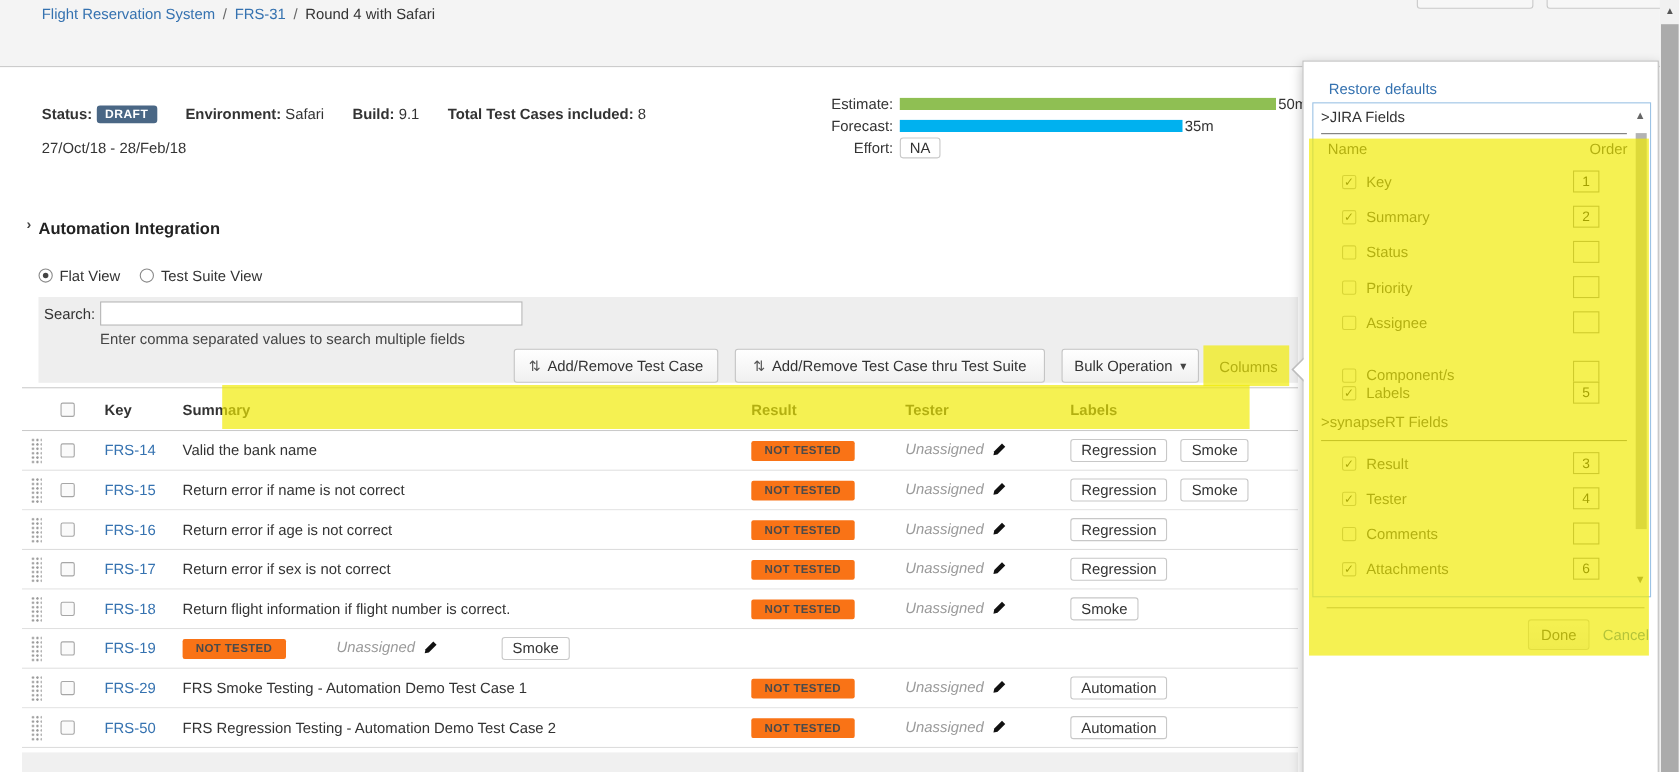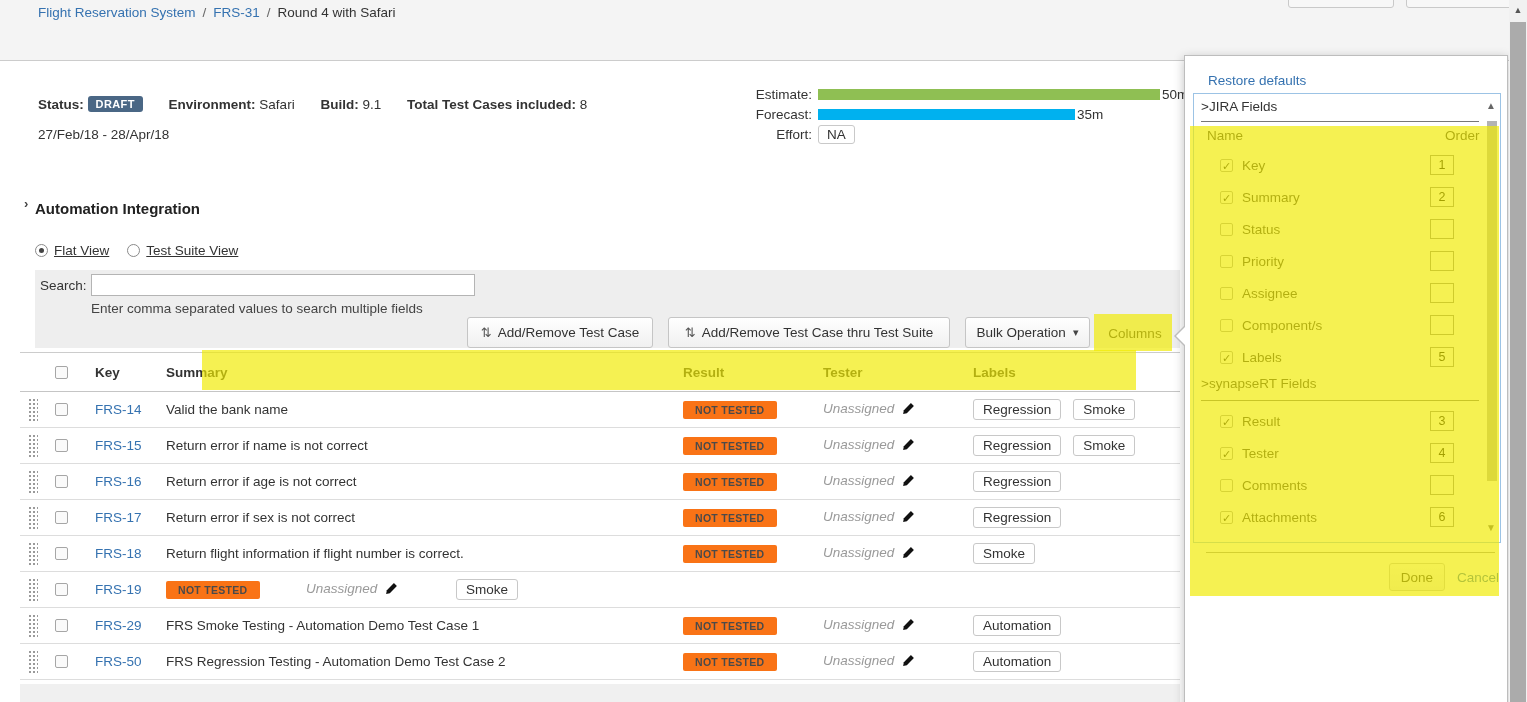--- a/index.html
+++ b/index.html
@@ -33,21 +33,21 @@
   .effort-box { display:inline-block; border:1px solid #c9c9c9; border-radius:3px; background:#fff; padding:1px 8px; }
 
   
   .section-title { position:absolute; left:35px; top:200px; font-size:15px; font-weight:bold; color:#222; }
   .chevron { position:absolute; left:24px; top:196px; font-size:13px; color:#444; font-weight:bold; }
 
   
   .viewtoggle { position:absolute; left:35px; top:243px; display:flex; align-items:center; }
   .radio { width:13px; height:13px; border:1px solid #8a8a8a; border-radius:50%; background:#fff; margin-right:6px; position:relative; }
   .radio.checked::after { content:""; position:absolute; left:3px; top:3px; width:5px; height:5px; border-radius:50%; background:#444; }
-  .viewtoggle .rlabel { margin-right:18px;text-decoration:underline; }
+  .viewtoggle .rlabel { margin-right:18px; }
 
   
   .searchpanel { position:absolute; left:35px; top:270px; width:1145px; height:78px; background:#eeeeee; }
   .search-label { position:absolute; left:5px; top:8px; }
   .search-input { position:absolute; left:56px; top:4px; width:384px; height:22px; border:1px solid #b4b4b4; background:#fff; font-family:"Liberation Sans",sans-serif; font-size:13px; padding:0 5px; }
   .search-hint { position:absolute; left:56px; top:31px; color:#444; }
 
   .btn { position:absolute; top:47px; height:31px; border:1px solid #c5c5c5; border-radius:3px; background:linear-gradient(#ffffff,#f0f0f0); color:#333; display:flex; align-items:center; justify-content:center; cursor:pointer; white-space:nowrap; }
   .btn .updown { color:#555; margin-right:6px; font-size:13px; }
   .caret { margin-left:7px; font-size:11px; color:#444; }
@@ -120,21 +120,21 @@
   <div class="statusrow">
     <span class="seg"><span class="bold">Status:</span>
       <span class="badge-draft">DRAFT</span></span>
     <span class="seg"><span class="bold">Environment:</span>
       <span>Safari</span></span>
     <span class="seg"><span class="bold">Build:</span>
       <span>9.1</span></span>
     <span class="seg"><span class="bold">Total Test Cases included:</span>
       <span>8</span></span>
   </div>
-  <div class="dates">27/Feb/18 - 28/Apr/18</div>
+  <div class="dates">27/Oct/18 - 28/Feb/18</div>
 
   <div class="est-block">
     <div class="est-row">
       <span class="est-label">Estimate:</span>
       <span class="bar bar-est"></span>
       <span class="est-val">50m</span>
     </div>
     <div class="est-row">
       <span class="est-label">Forecast:</span>
       <span class="bar bar-fc"></span>
@@ -340,21 +340,21 @@
       <div class="fieldrow" style="top:186px;">
         <span class="cb"></span>
         <span class="flabel">Assignee</span>
         <input class="order-input" value="" style="">
       </div>
       <div class="fieldrow" style="top:154px;">
         <span class="cb"></span>
         <span class="flabel">Priority</span>
         <input class="order-input" value="" style="">
       </div>
-      <div class="fieldrow" style="top:218px;">
+      <div class="fieldrow" style="top:228px;align-items:flex-end;">
         <span class="cb"></span>
         <span class="flabel">Component/s</span>
         <input class="order-input" value="" style="">
       </div>
       <div class="fieldrow" style="top:250px;">
         <span class="cb">✓</span>
         <span class="flabel">Labels</span>
         <input class="order-input" value="5" style="">
       </div>
 

